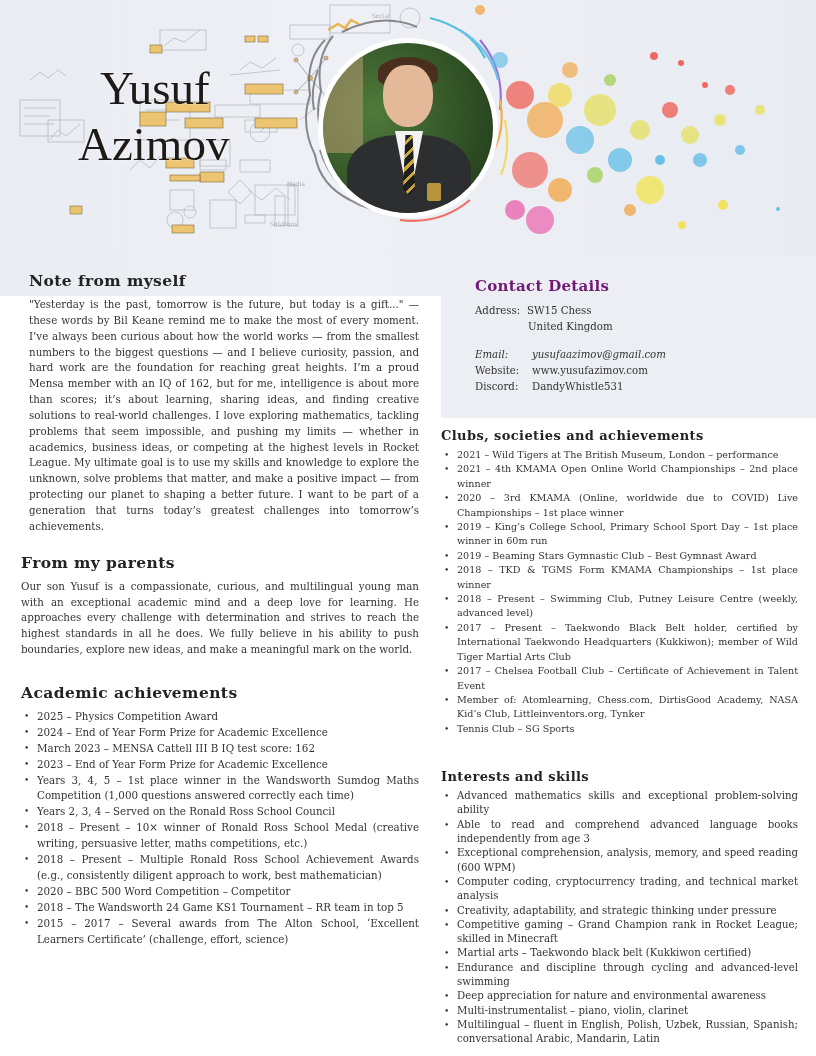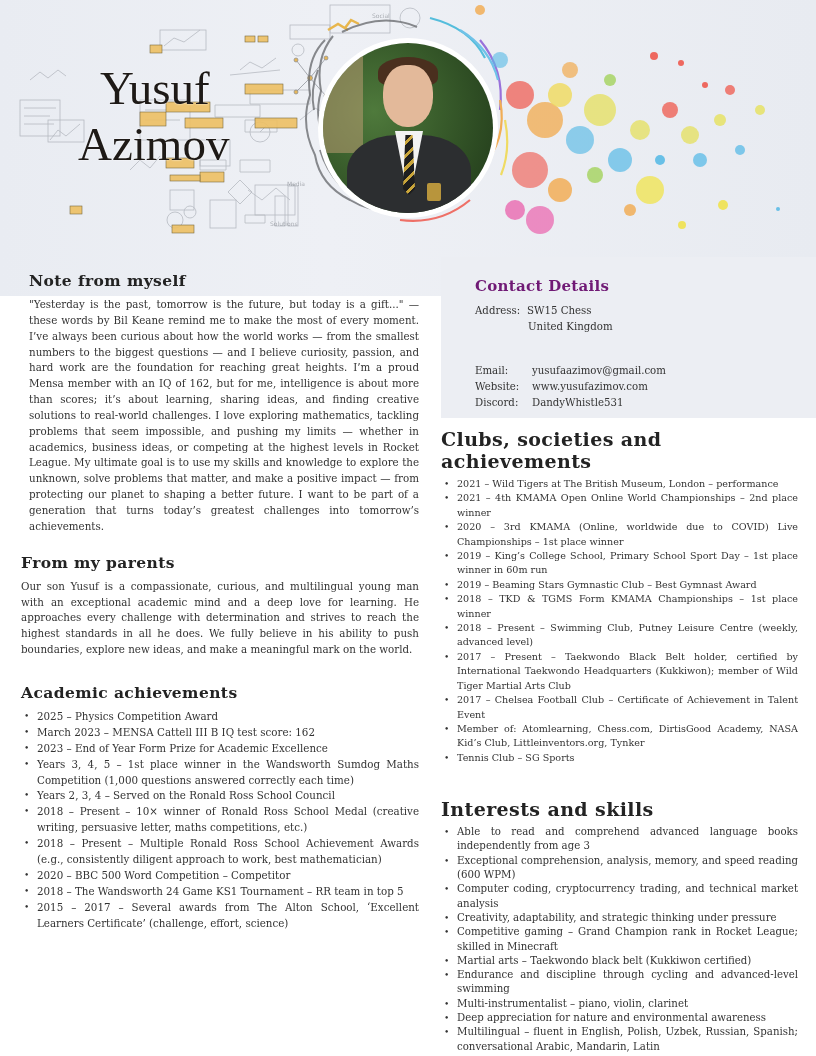--- a/index.html
+++ b/index.html
@@ -83,25 +83,25 @@
     .contact-box {
       position: absolute; left: 441px; top: 257px; width: 375px; height: 161px;
       background: #eceef3; padding: 18px 20px 0 34px;
     }
     .contact-title { font-family: "DejaVu Serif", serif; font-weight: bold; font-size: 15px; color: #701a75; margin-top: 2px; margin-bottom: 8px; letter-spacing: 0.3px; }
     .crow { display: flex; font-size: 10.2px; line-height: 16px; color: #333; }
     .crow .lbl { width: 52px; }
     .crow.addr .lbl { width: 52px; }
     .crow .val { }
     .crow.indent { padding-left: 53px; }
-    .crow.gap { margin-top: 28px; }
+    .crow.gap { margin-top: 12px; font-style: italic; }
     .crow.email .lbl, .crow.web .lbl, .crow.disc .lbl { width: 57px; }
 
     .right { position: absolute; left: 441px; top: 428px; width: 357px; }
-    .right .section-title { margin-bottom: 5px; font-size: 19px; }
+    .right .section-title { margin-bottom: 5px; font-size: 13px; }
     .right ul.bullets li { font-size: 9.6px; line-height: 14.4px; padding-left: 16px; }
     #sec-interests { margin-top: 33px; }
     #sec-interests ul.bullets li { font-size: 10.2px; line-height: 14.3px; }
   </style>
 </head>
 <body>
 
 <div class="banner">
   <svg class="sketch-layer" width="816" height="246" viewBox="0 0 816 246">
 
@@ -263,20 +263,21 @@
 
   <section id="sec-parents">
     <h2 class="section-title">From my parents</h2>
     <p class="para parents">Our son Yusuf is a compassionate, curious, and multilingual young man with an exceptional academic mind and a deep love for learning. He approaches every challenge with determination and strives to reach the highest standards in all he does. We fully believe in his ability to push boundaries, explore new ideas, and make a meaningful mark on the world.</p>
   </section>
 
   <section id="sec-academic">
     <h2 class="section-title">Academic achievements</h2>
     <ul class="bullets">
       <li>2025 – Physics Competition Award</li>
+      <li>2024 – End of Year Form Prize for Academic Excellence</li>
       <li>March 2023 – MENSA Cattell III B IQ test score: 162</li>
       <li>2023 – End of Year Form Prize for Academic Excellence</li>
       <li>Years 3, 4, 5 – 1st place winner in the Wandsworth Sumdog Maths Competition (1,000 questions answered correctly each time)</li>
       <li>Years 2, 3, 4 – Served on the Ronald Ross School Council</li>
       <li>2018 – Present – 10× winner of Ronald Ross School Medal (creative writing, persuasive letter, maths competitions, etc.)</li>
       <li>2018 – Present – Multiple Ronald Ross School Achievement Awards (e.g., consistently diligent approach to work, best mathematician)</li>
       <li>2020 – BBC 500 Word Competition – Competitor</li>
       <li>2018 – The Wandsworth 24 Game KS1 Tournament – RR team in top 5</li>
       <li>2015 – 2017 – Several awards from The Alton School, ‘Excellent Learners Certificate’ (challenge, effort, science)</li>
     </ul>
@@ -320,25 +321,26 @@
       <li>2017 – Present – Taekwondo Black Belt holder, certified by International Taekwondo Headquarters (Kukkiwon); member of Wild Tiger Martial Arts Club</li>
       <li>2017 – Chelsea Football Club – Certificate of Achievement in Talent Event</li>
       <li>Member of: Atomlearning, Chess.com, DirtisGood Academy, NASA Kid’s Club, Littleinventors.org, Tynker</li>
       <li>Tennis Club – SG Sports</li>
     </ul>
   </section>
 
   <section id="sec-interests">
     <h2 class="section-title">Interests and skills</h2>
     <ul class="bullets">
+      <li>Advanced mathematics skills and exceptional problem-solving ability</li>
       <li>Able to read and comprehend advanced language books independently from age 3</li>
       <li>Exceptional comprehension, analysis, memory, and speed reading (600 WPM)</li>
       <li>Computer coding, cryptocurrency trading, and technical market analysis</li>
       <li>Creativity, adaptability, and strategic thinking under pressure</li>
       <li>Competitive gaming – Grand Champion rank in Rocket League; skilled in Minecraft</li>
       <li>Martial arts – Taekwondo black belt (Kukkiwon certified)</li>
       <li>Endurance and discipline through cycling and advanced-level swimming</li>
+      <li>Deep appreciation for nature and environmental awareness</li>
       <li>Multi-instrumentalist – piano, violin, clarinet</li>
-      <li>Deep appreciation for nature and environmental awareness</li>
       <li>Multilingual – fluent in English, Polish, Uzbek, Russian, Spanish; conversational Arabic, Mandarin, Latin</li>
     </ul>
   </section>
 </div>
 
 </body></html>

